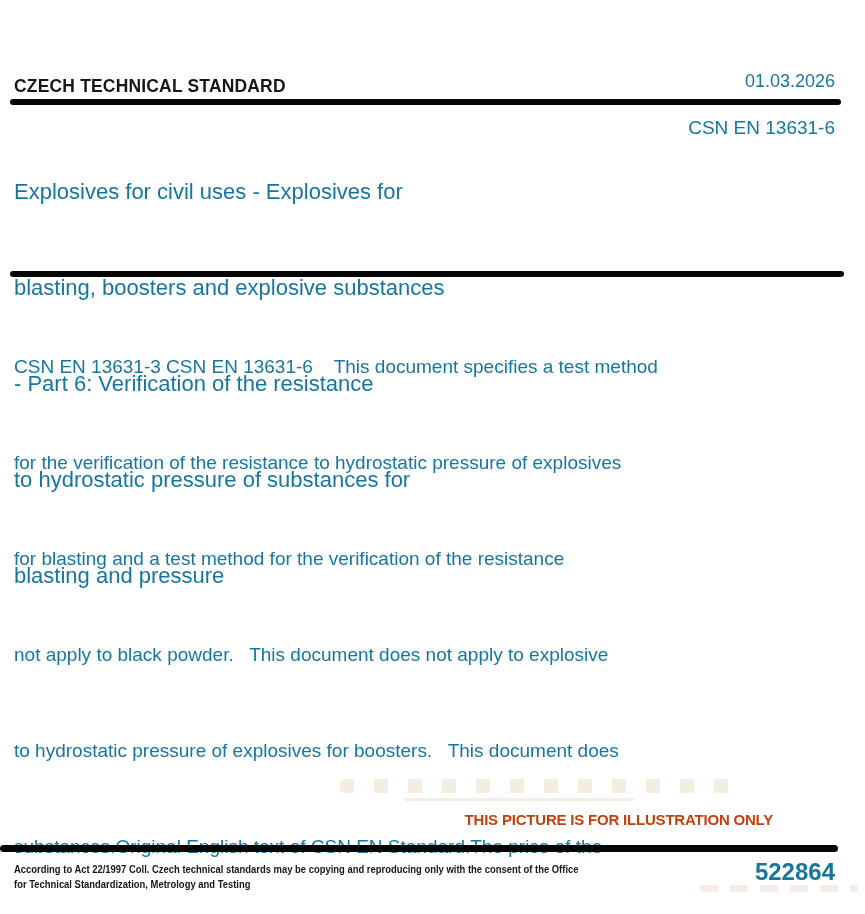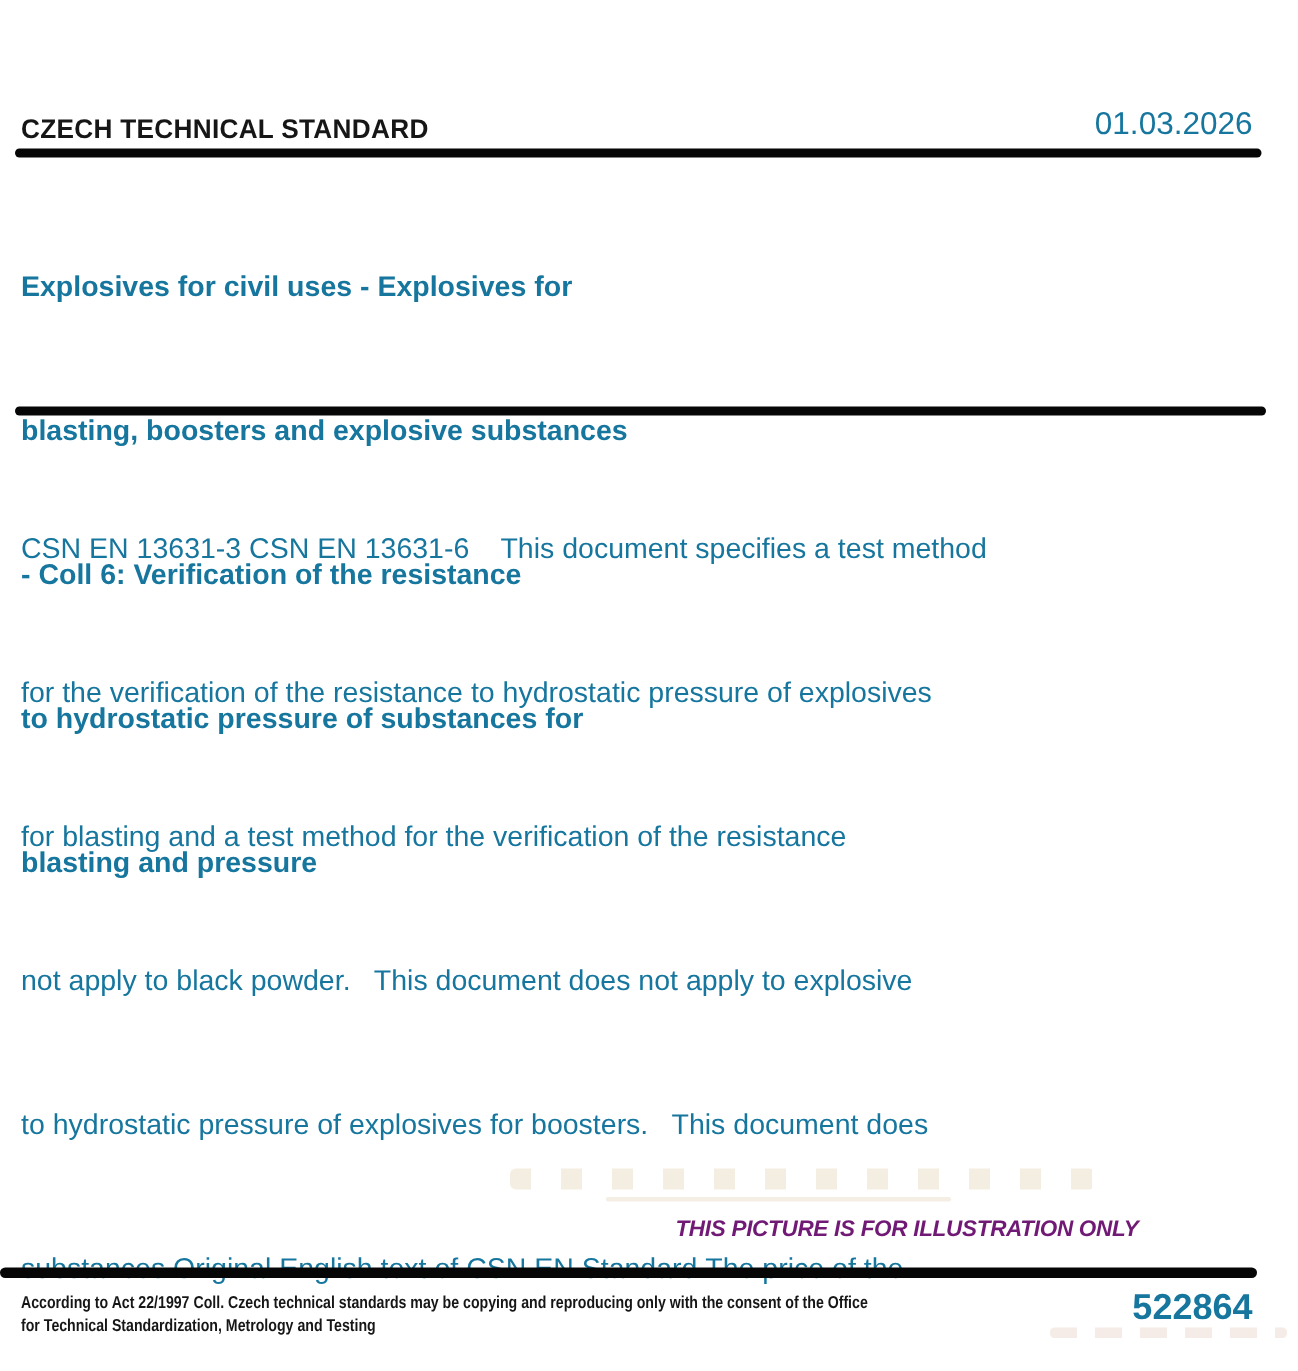--- a/index.html
+++ b/index.html
@@ -27,44 +27,43 @@
     letter-spacing: 0.2px;
     color: #161616;
     transform: scaleX(0.97);
     transform-origin: left center;
     white-space: nowrap;
   }
   .header-date {
     position: absolute;
     right: 30px;
     top: 71px;
-    font-size: 21px;
+    font-size: 18px;
     color: var(--teal);
     white-space: nowrap;
   }
   .rule {
     position: absolute;
     background: #060606;
     border-radius: 3px;
   }
   .rule-1 { left: 10px; top: 99px;  width: 831px; height: 6px; }
   .rule-2 { left: 10px; top: 271px; width: 834px; height: 6px; }
   .rule-footer { left: 0px; top: 845px; width: 838px; height: 7px; border-radius: 4px; }
 
   
   .title-block {
     position: absolute;
     left: 14px;
     top: 112px;
     width: 560px;
-    font-size: 19px;
+    font-size: 22px;
     line-height: 32px;
     color: var(--teal);
     white-space: pre-wrap;
-    font-weight: bold;
   }
   .ref-block {
     position: absolute;
     right: 30px;
     top: 112px;
     text-align: right;
     font-size: 19px;
     line-height: 32px;
     color: var(--teal);
     white-space: nowrap;
@@ -111,28 +110,27 @@
     height: 7px;
     background: repeating-linear-gradient(90deg,
       rgba(225, 200, 185, 0.35) 0 18px,
       rgba(255, 255, 255, 0) 18px 30px);
     border-radius: 3px;
   }
 
   
   .illustration-note {
     position: absolute;
-    right: 106px;
+    right: 92px;
     top: 811px;
     font-size: 15px;
     font-weight: 700;
     letter-spacing: -0.2px;
-    color: #701a75;
+    color: #c2410c;
     white-space: nowrap;
-    font-style: italic;
   }
 
   
   .footer-legal {
     position: absolute;
     left: 14px;
     top: 862px;
     font-size: 11.5px;
     font-weight: 700;
     line-height: 15px;
@@ -156,25 +154,26 @@
 
 <div class="page">
 
   <div class="header-title">CZECH TECHNICAL STANDARD</div>
   <div class="header-date">01.03.2026</div>
   <div class="rule rule-1"></div>
 
   <div class="title-block">
     <div>Explosives for civil uses - Explosives for</div>
     <div>blasting, boosters and explosive substances</div>
-    <div>- Coll 6: Verification of the resistance</div>
+    <div>- Part 6: Verification of the resistance</div>
     <div>to hydrostatic pressure of substances for</div>
     <div>blasting and pressure</div>
   </div>
   <div class="ref-block">
+    <div>CSN EN 13631-6</div>
   </div>
   <div class="rule rule-2"></div>
 
   <div class="abstract-block">
     <div>CSN EN 13631-3 CSN EN 13631-6    This document specifies a test method</div>
     <div>for the verification of the resistance to hydrostatic pressure of explosives</div>
     <div>for blasting and a test method for the verification of the resistance</div>
     <div>not apply to black powder.   This document does not apply to explosive</div>
     <div>to hydrostatic pressure of explosives for boosters.   This document does</div>
     <div>substances.Original English text of CSN EN Standard.The price of the</div>

